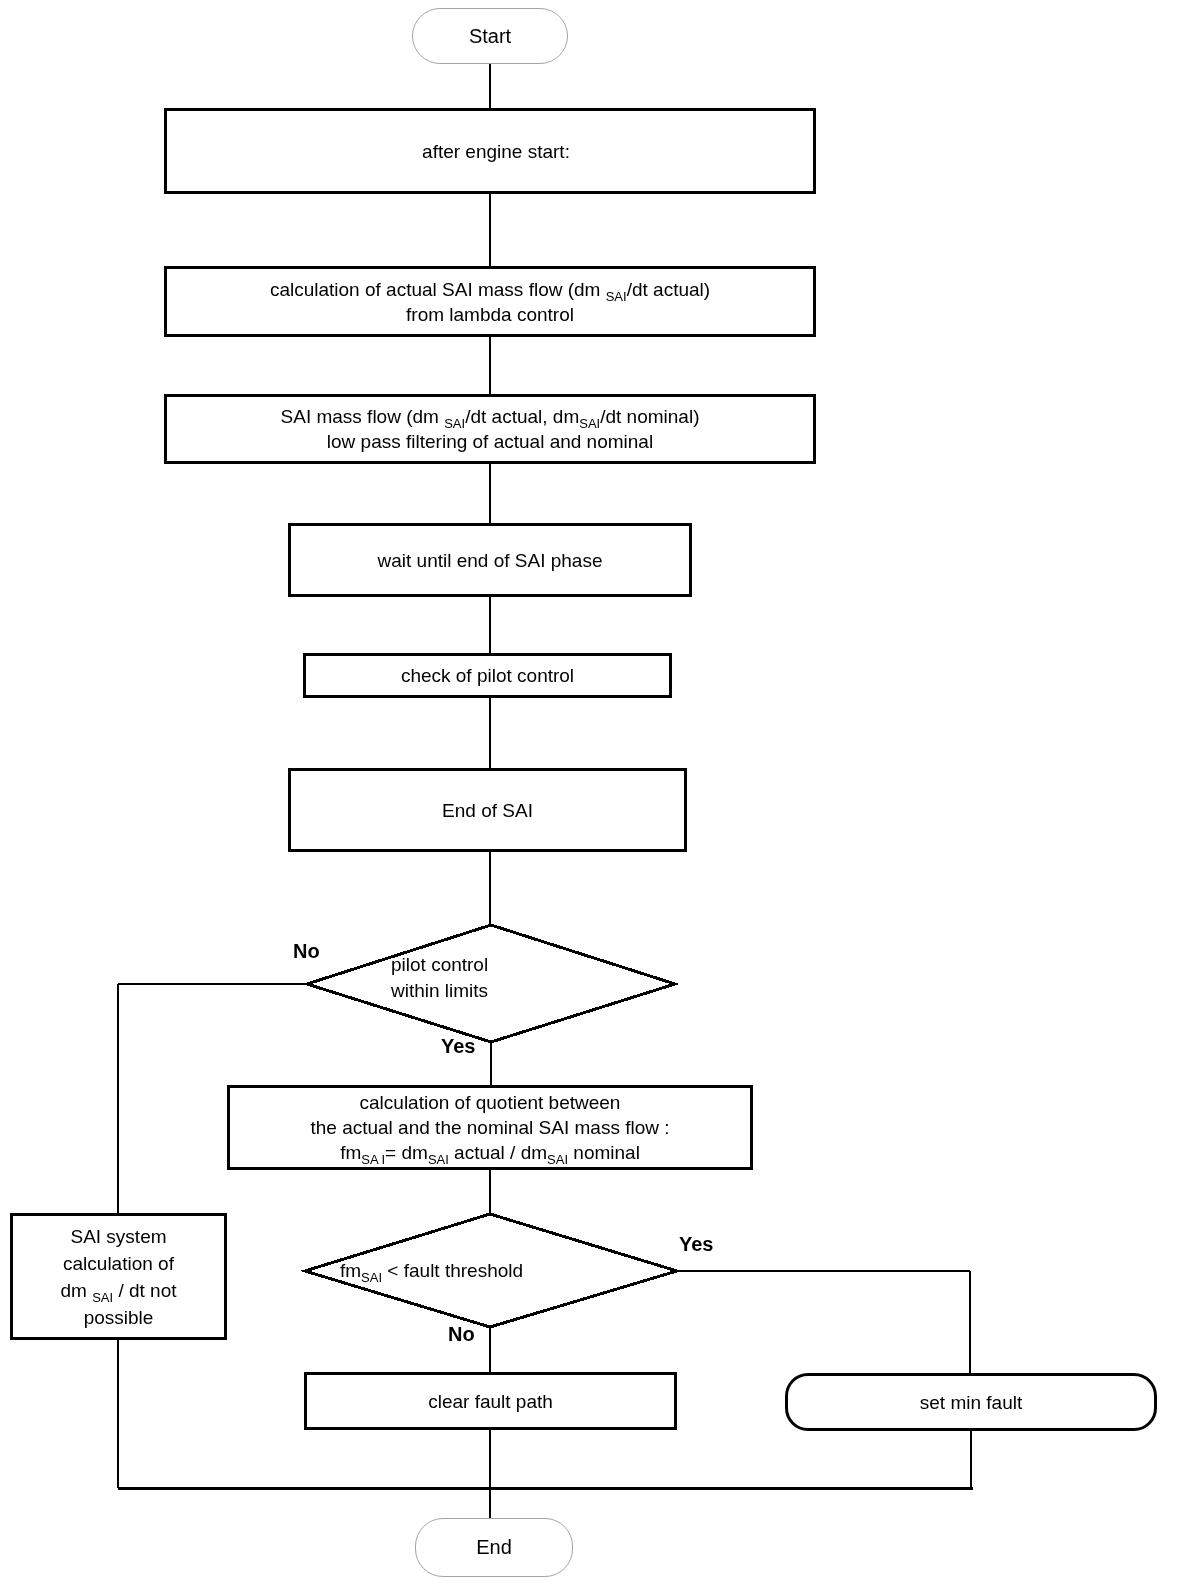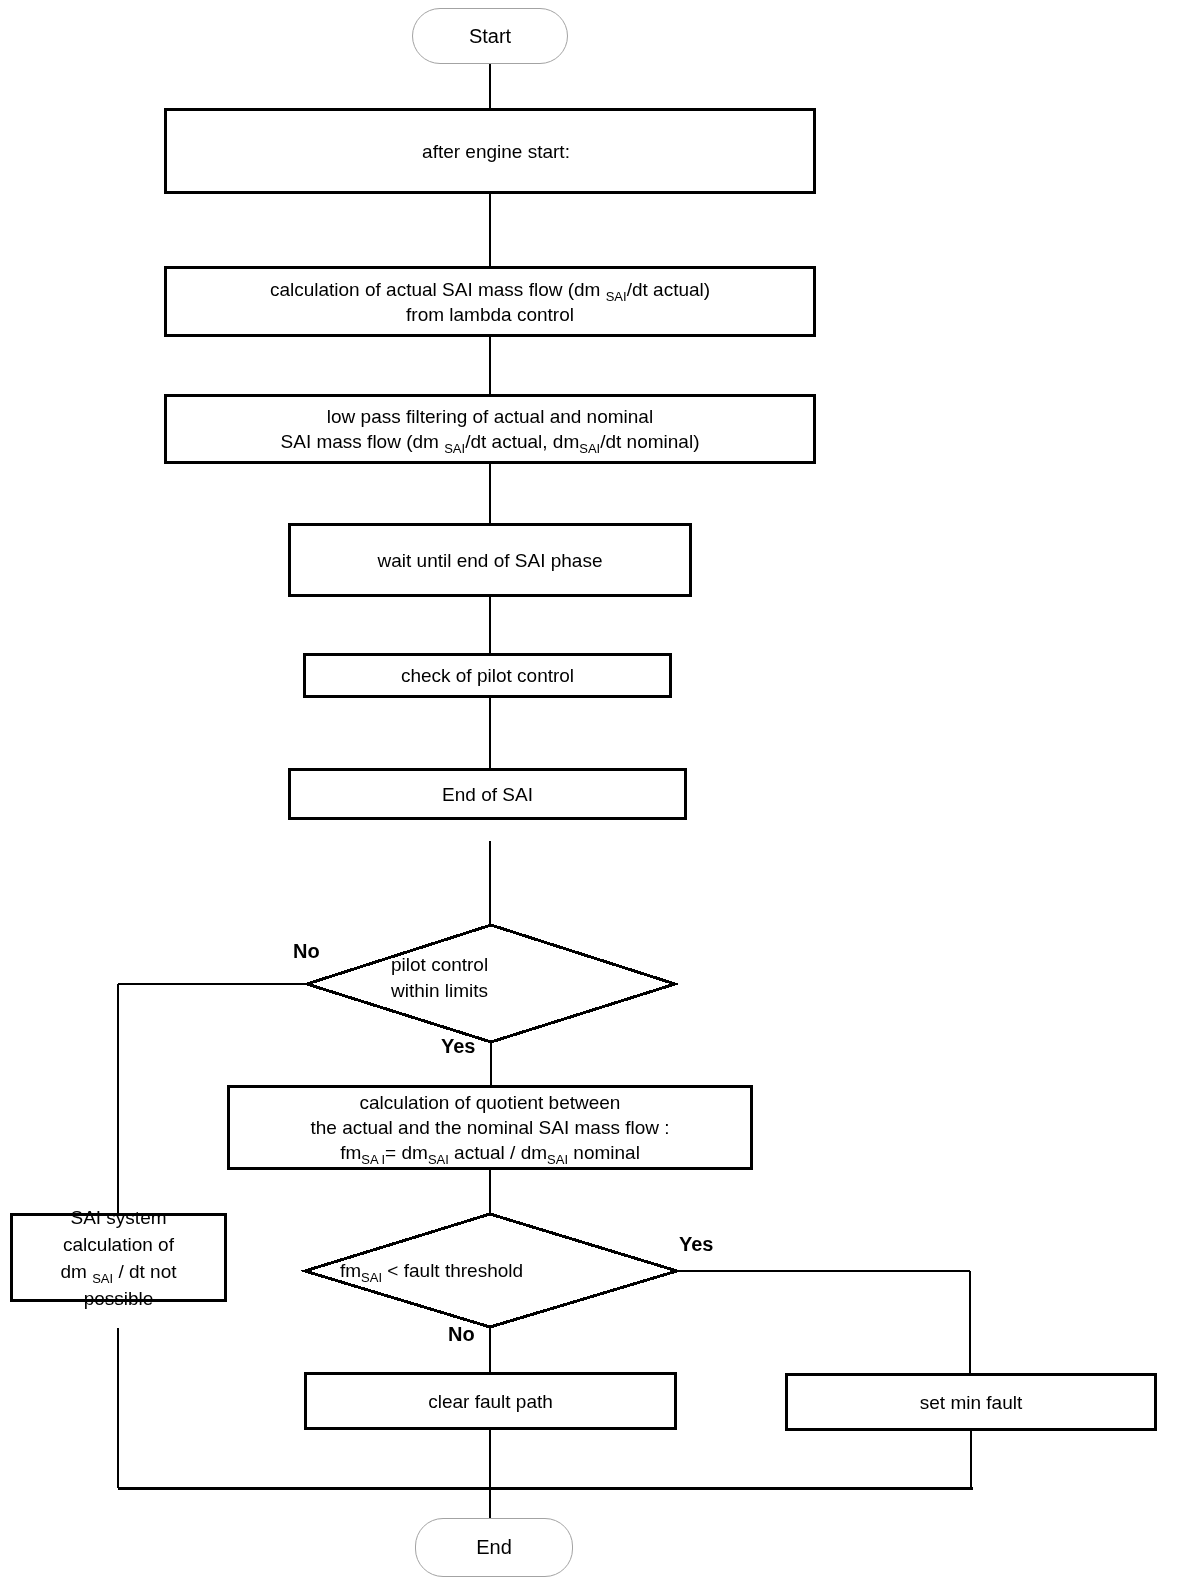--- a/index.html
+++ b/index.html
@@ -34,25 +34,25 @@
   }
   .elabel { position: absolute; font-size: 20px; line-height: 20px; font-weight: bold; }
   sub { font-size: 13px; line-height: 0; }
 
   #n-start  { left: 412px; top: 8px;    width: 156px; height: 56px; }
   #n-box1   { left: 164px; top: 108px;  width: 652px; height: 86px; padding-left: 12px; }
   #n-box2   { left: 164px; top: 266px;  width: 652px; height: 71px; }
   #n-box3   { left: 164px; top: 394px;  width: 652px; height: 70px; }
   #n-box4   { left: 288px; top: 523px;  width: 404px; height: 74px; align-items: center; }
   #n-box5   { left: 303px; top: 653px;  width: 369px; height: 45px; }
-  #n-box6   { left: 288px; top: 768px;  width: 399px; height: 52px; }
+  #n-box6   { left: 288px; top: 768px;  width: 399px; height: 84px; }
   #n-box7   { left: 227px; top: 1085px; width: 526px; height: 85px; }
-  #n-sai    { left: 10px;  top: 1213px; width: 217px; height: 89px; line-height: 27px; }
+  #n-sai    { left: 10px;  top: 1213px; width: 217px; height: 127px; line-height: 27px; }
   #n-clear  { left: 304px; top: 1372px; width: 373px; height: 58px; justify-content: center; }
-  #n-setmin { left: 785px; top: 1373px; width: 372px; height: 58px; }
+  #n-setmin { left: 785px; top: 1373px; width: 372px; height: 58px; border-radius: 23px; }
   #n-end    { left: 415px; top: 1518px; width: 158px; height: 59px; }
 
   #t-d1 { left: 391px; top: 952px;  width: 200px; }
   #t-d2 { left: 340px; top: 1258px; width: 300px; }
 
   #l-no1  { left: 293px; top: 941px; }
   #l-yes1 { left: 441px; top: 1036px; }
   #l-yes2 { left: 679px; top: 1234px; }
   #l-no2  { left: 448px; top: 1324px; }
 </style>
@@ -98,22 +98,22 @@
 </div>
 
 <div class="node process" id="n-box1">
     <div><span>after engine start:</span></div>
   </div>
 <div class="node process" id="n-box2">
     <div><span>calculation of actual SAI mass flow (dm </span><sub>SAI</sub><span>/dt actual)</span></div>
     <div><span>from lambda control</span></div>
   </div>
 <div class="node process" id="n-box3">
+    <div><span>SAI mass flow (dm </span><sub>SAI</sub><span>/dt actual, dm</span><sub>SAI</sub><span>/dt nominal)</span></div>
     <div><span>low pass filtering of actual and nominal</span></div>
-    <div><span>SAI mass flow (dm </span><sub>SAI</sub><span>/dt actual, dm</span><sub>SAI</sub><span>/dt nominal)</span></div>
   </div>
 <div class="node process" id="n-box4">
     <div><span>wait until end of SAI phase</span></div>
   </div>
 <div class="node process" id="n-box5">
     <div><span>check of pilot control</span></div>
   </div>
 <div class="node process" id="n-box6">
     <div><span>End of SAI</span></div>
   </div>

